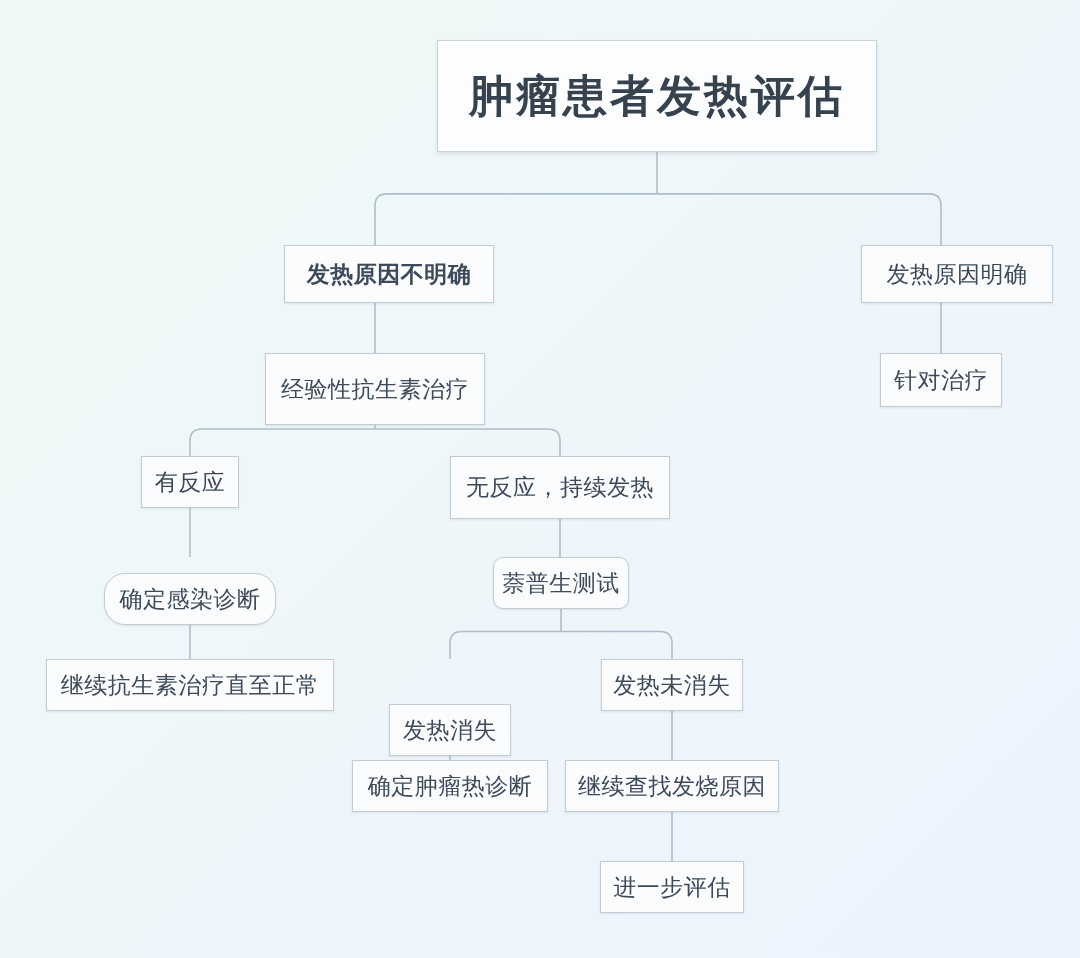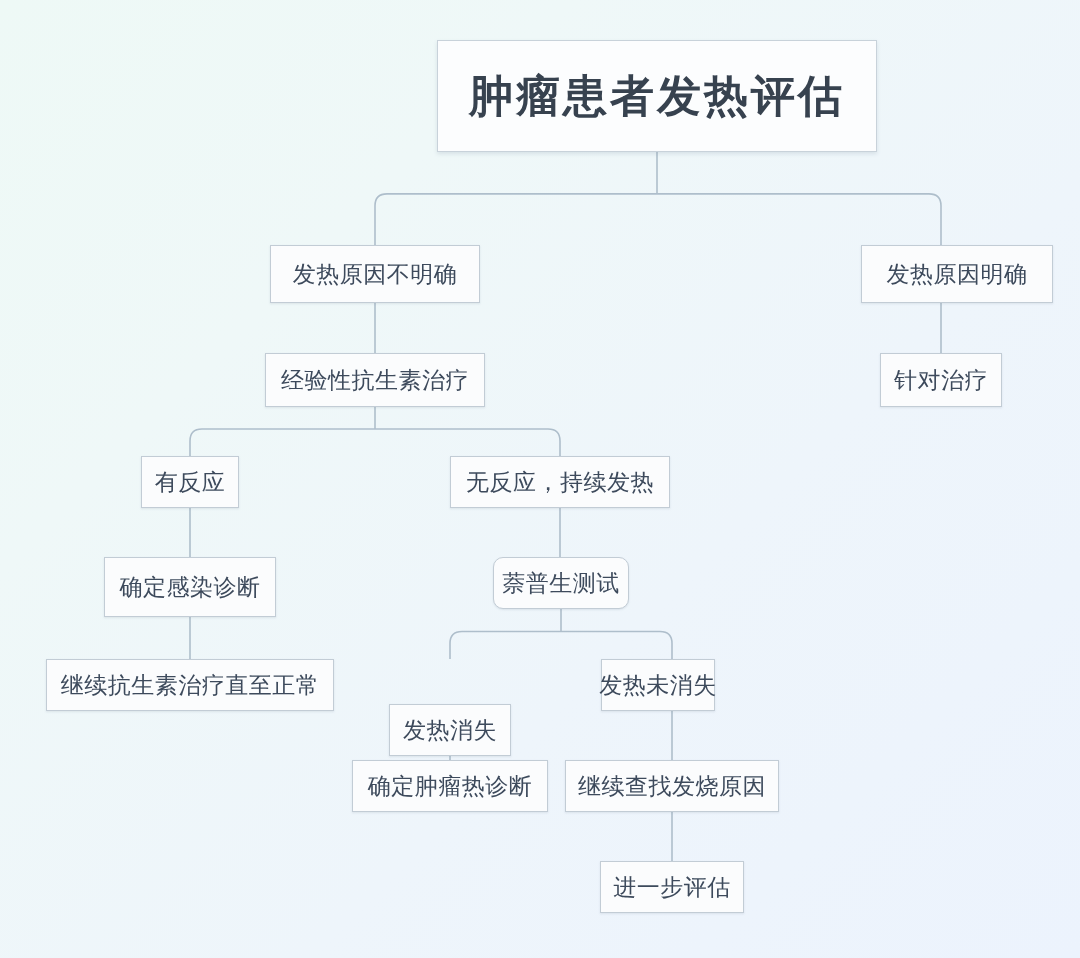--- a/index.html
+++ b/index.html
@@ -72,51 +72,51 @@
       <path d="M 375 429.05 L 202 429.05 Q 190 429.05 190 441.05 L 190 456" fill="none" stroke="#aebecb" stroke-width="1.6"></path>
       <path d="M 375 429.05 L 548 429.05 Q 560 429.05 560 441.05 L 560 456" fill="none" stroke="#aebecb" stroke-width="1.6"></path>
       <path d="M 561 609 L 561 631.5" fill="none" stroke="#aebecb" stroke-width="1.6"></path>
       <path d="M 561 631.5 L 462 631.5 Q 450 631.5 450 643.5 L 450 659" fill="none" stroke="#aebecb" stroke-width="1.6"></path>
       <path d="M 561 631.5 L 660 631.5 Q 672 631.5 672 643.5 L 672 659" fill="none" stroke="#aebecb" stroke-width="1.6"></path>
     </svg>
   <div id="node-layer">
       <div class="node title-node" style="left: 437px; top: 40px; width: 440px; height: 112px;">
         <span>肿瘤患者发热评估</span>
       </div>
-      <div class="node" style="left: 270px; top: 245px; width: 210px; height: 58px;">
+      <div class="node" style="left: 284px; top: 245px; width: 210px; height: 58px; font-weight: bold;">
         <span>发热原因不明确</span>
       </div>
       <div class="node" style="left: 845px; top: 245px; width: 192px; height: 58px; margin-left: 16px;">
         <span>发热原因明确</span>
       </div>
-      <div class="node" style="left: 265px; top: 353px; width: 220px; height: 54px;">
+      <div class="node" style="left: 265px; top: 353px; width: 220px; height: 72px;">
         <span>经验性抗生素治疗</span>
       </div>
       <div class="node" style="left: 880px; top: 353px; width: 122px; height: 54px;">
         <span>针对治疗</span>
       </div>
       <div class="node" style="left: 141px; top: 456px; width: 98px; height: 52px;">
         <span>有反应</span>
       </div>
-      <div class="node" style="left: 450px; top: 456px; width: 220px; height: 52px;">
+      <div class="node" style="left: 450px; top: 456px; width: 220px; height: 63px;">
         <span>无反应，持续发热</span>
       </div>
-      <div class="node" style="left: 104px; top: 557px; width: 172px; height: 60px;">
+      <div class="node" style="left: 104px; top: 573px; width: 172px; height: 52px; border-radius: 21px;">
         <span>确定感染诊断</span>
       </div>
       <div class="node" style="left: 493px; top: 557px; width: 136px; height: 52px; border-radius: 10px;">
         <span>萘普生测试</span>
       </div>
       <div class="node" style="left: 46px; top: 659px; width: 288px; height: 52px;">
         <span>继续抗生素治疗直至正常</span>
       </div>
       <div class="node" style="left: 389px; top: 659px; width: 122px; height: 52px; margin-top: 45px;">
         <span>发热消失</span>
       </div>
-      <div class="node" style="left: 601px; top: 659px; width: 114px; height: 52px;">
+      <div class="node" style="left: 601px; top: 659px; width: 142px; height: 52px;">
         <span>发热未消失</span>
       </div>
       <div class="node" style="left: 352px; top: 760px; width: 196px; height: 52px;">
         <span>确定肿瘤热诊断</span>
       </div>
       <div class="node" style="left: 565px; top: 760px; width: 214px; height: 52px;">
         <span>继续查找发烧原因</span>
       </div>
       <div class="node" style="left: 600px; top: 861px; width: 144px; height: 52px;">
         <span>进一步评估</span>

